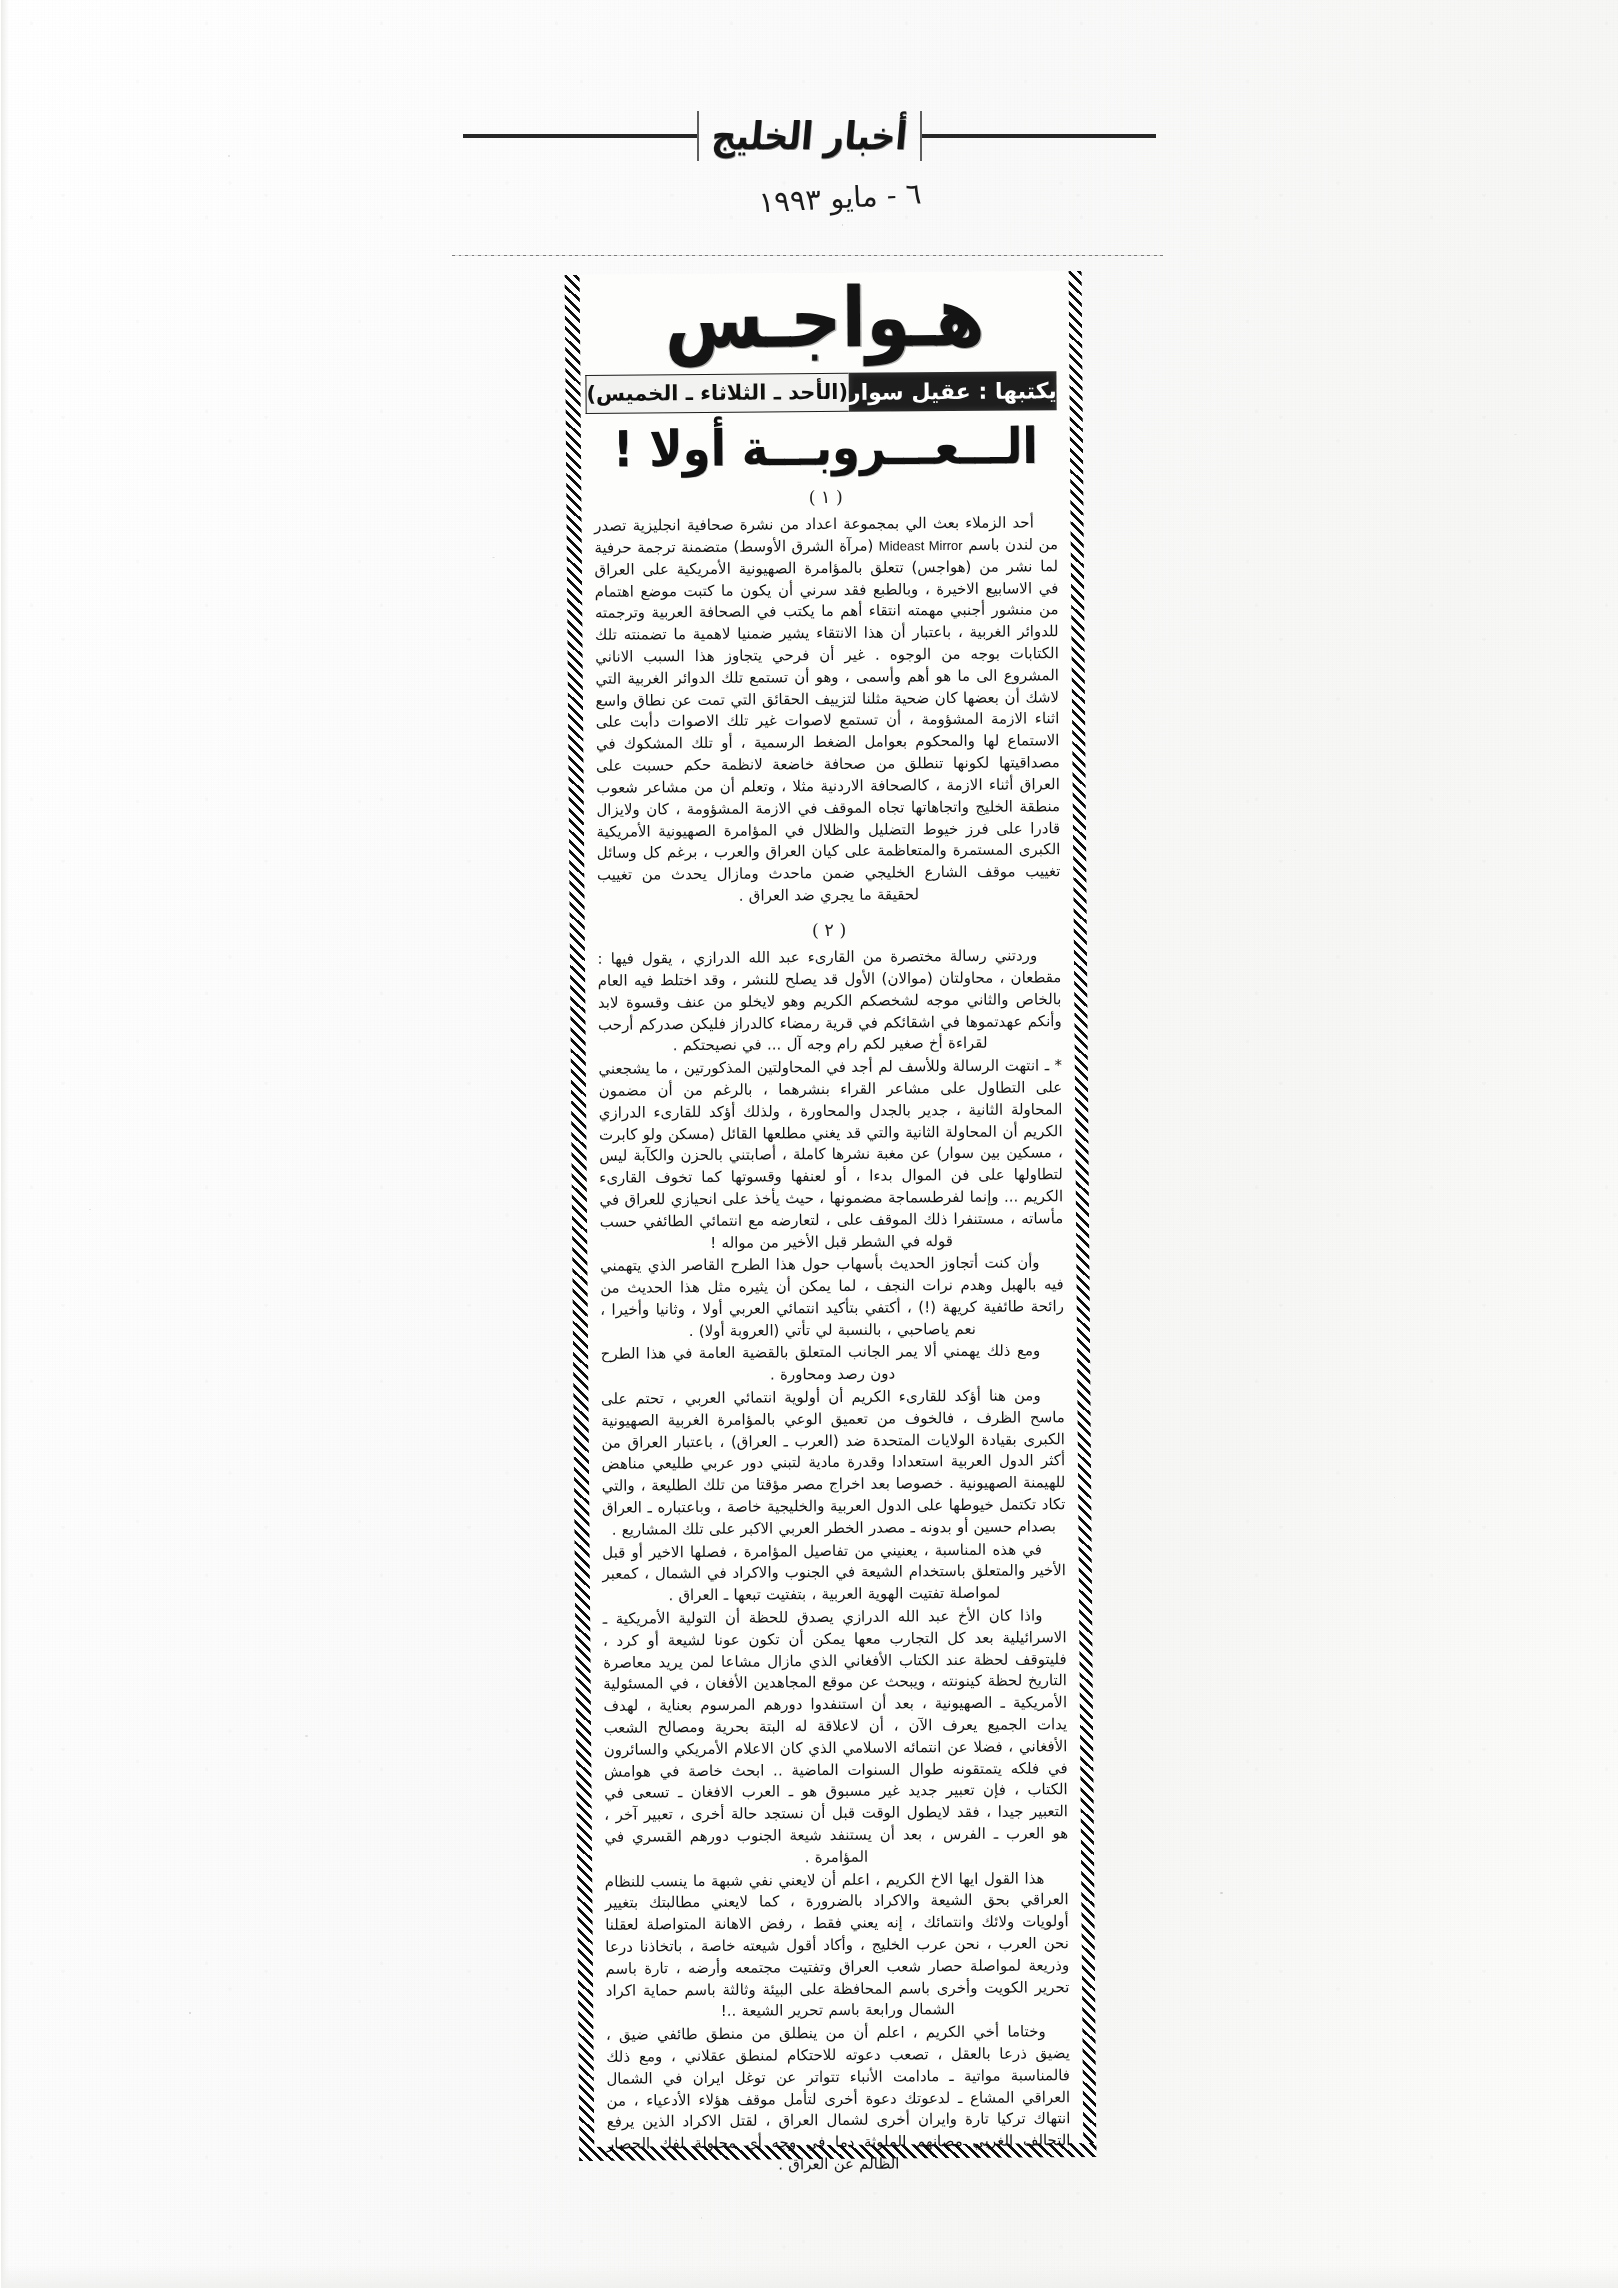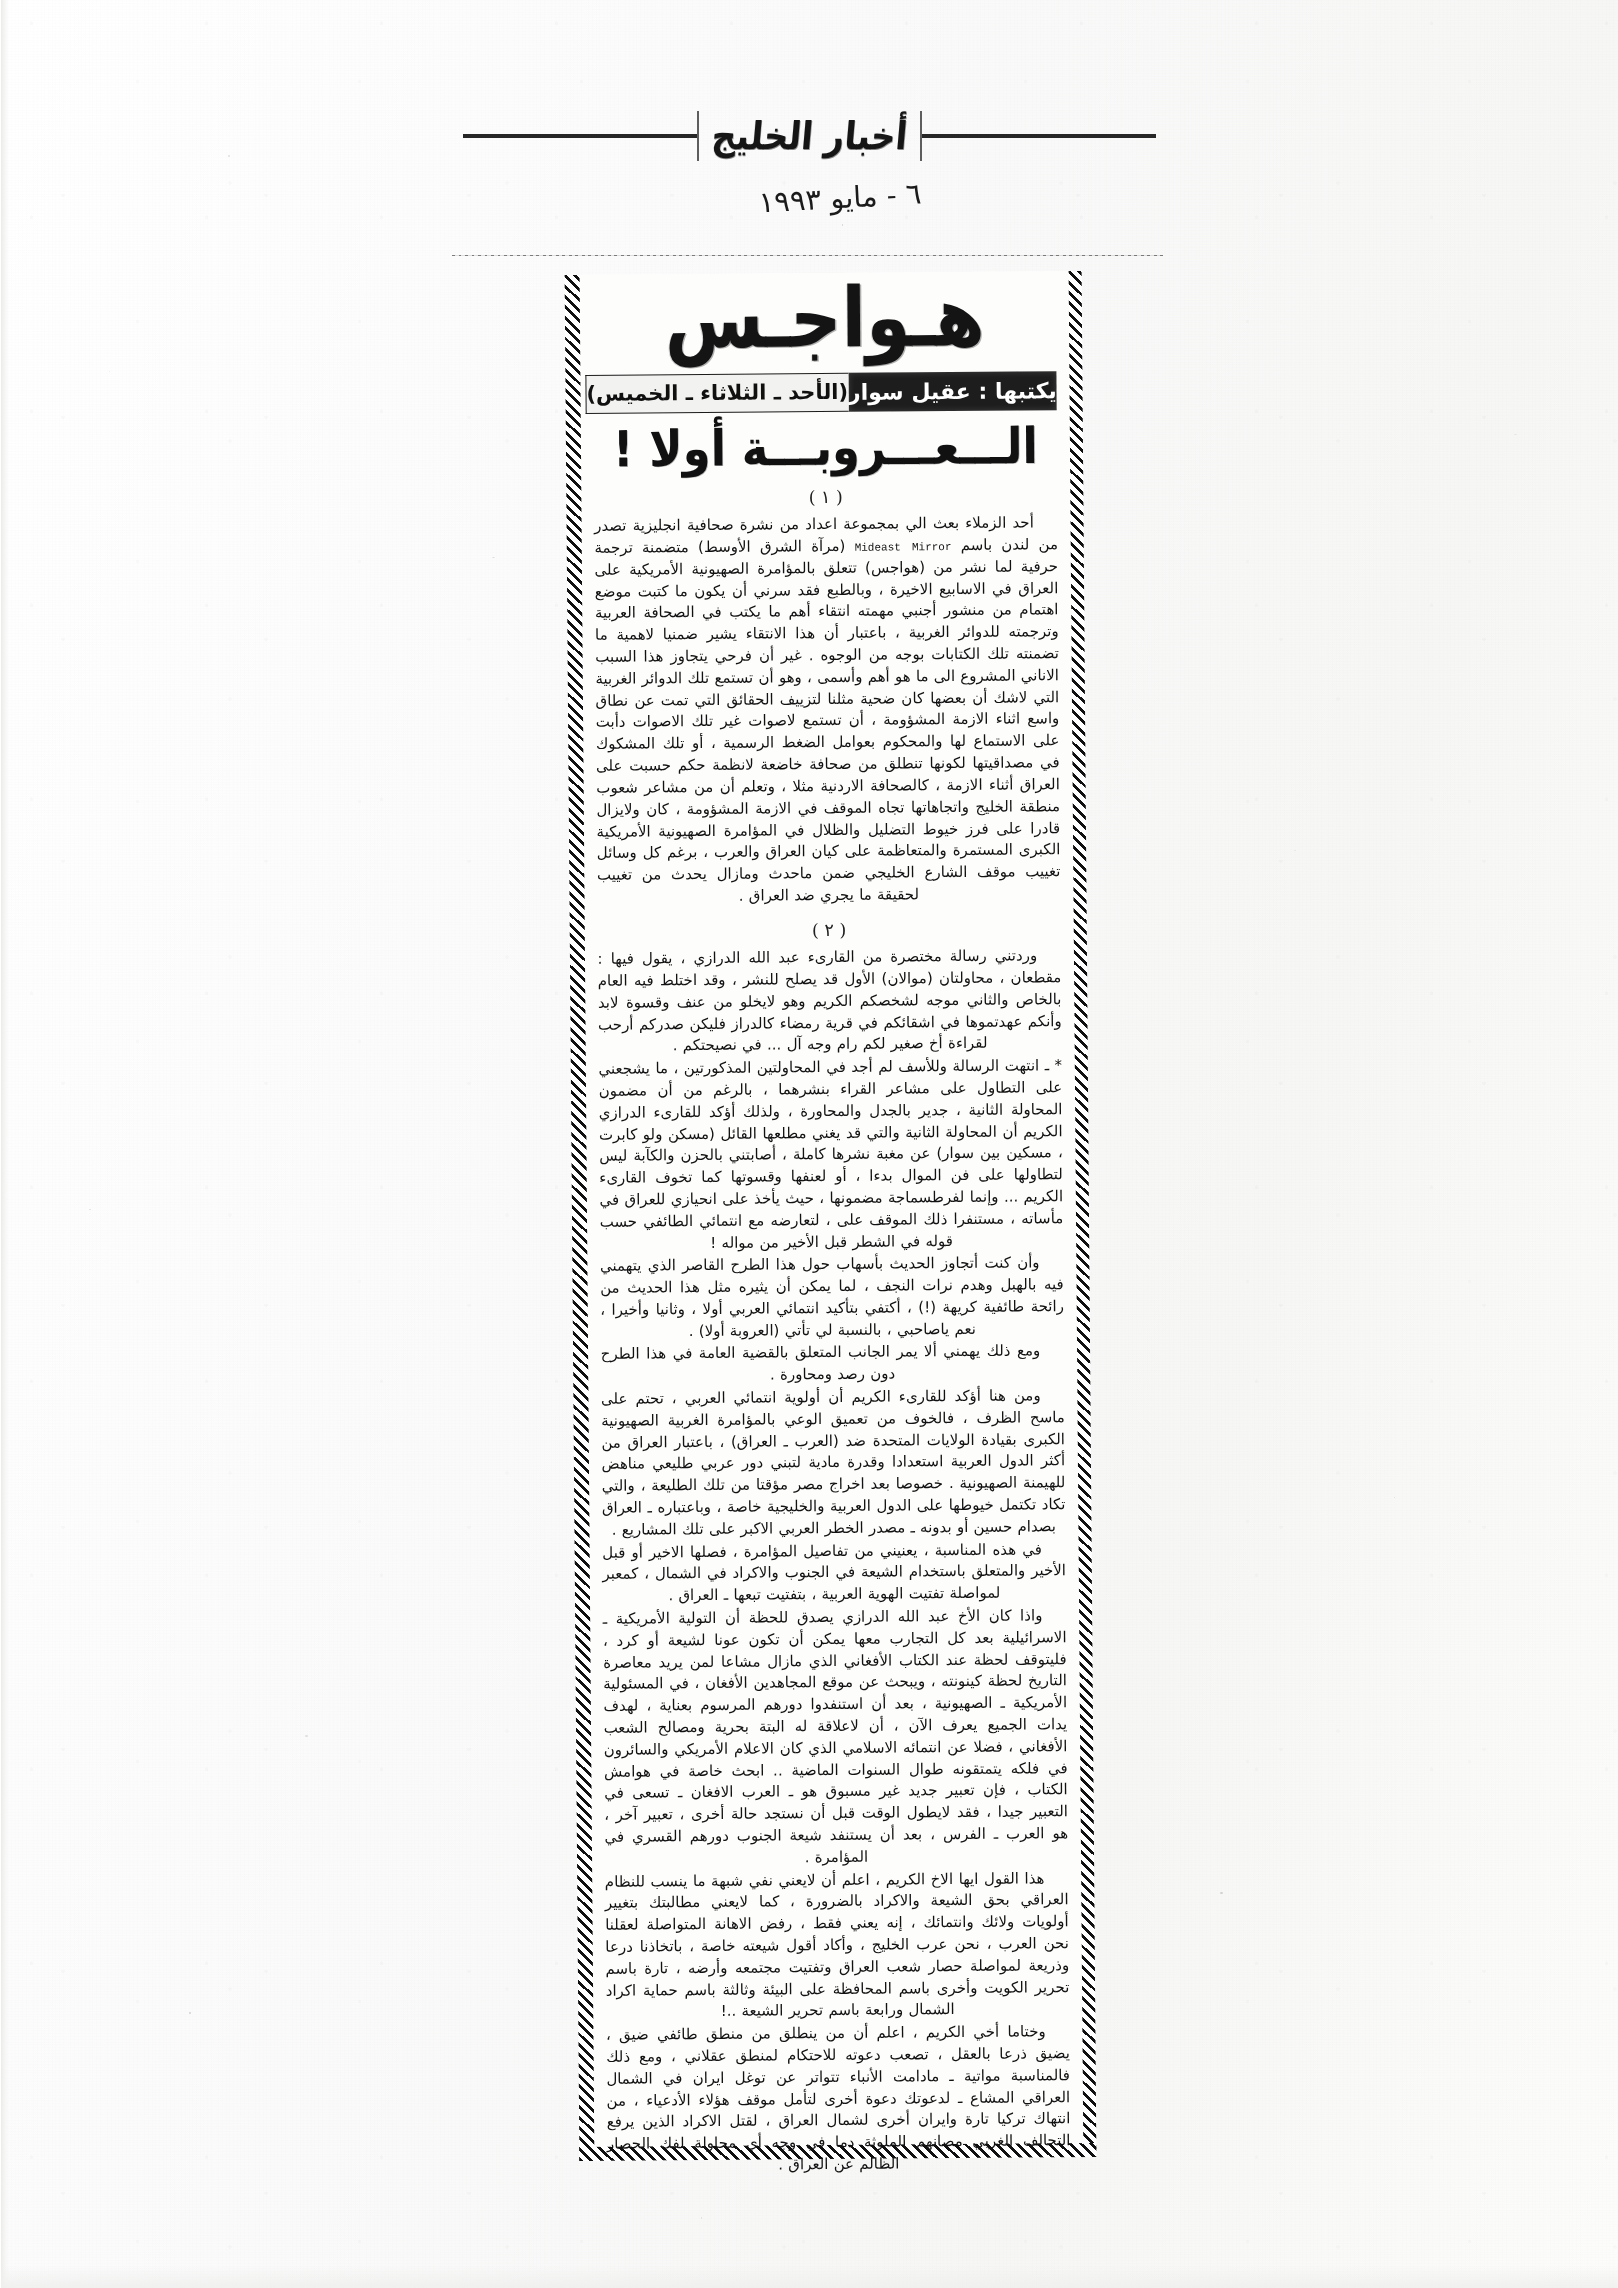--- a/index.html
+++ b/index.html
@@ -232,24 +232,24 @@
     color: #121212;
     text-align: justify;
     text-align-last: center;
     margin: 0 0 0.9px 0;
     text-indent: 24px;
     word-spacing: 0.5px;
     -webkit-font-smoothing: none;
   }
   .para.noindent { text-indent: 0; }
   .para .latin {
-    font-family: Liberation Mono, monospace;
+    font-family: Liberation Sans, sans-serif;
     direction: ltr;
     unicode-bidi: embed;
-    font-size: 11px;
+    font-size: 13px;
   }
 
   
   .speck { position: absolute; background: #bdbdbd; border-radius: 50%; }
 </style>
 </head>
 <body>
 
 <div id="page">
   <div id="grain"></div>

